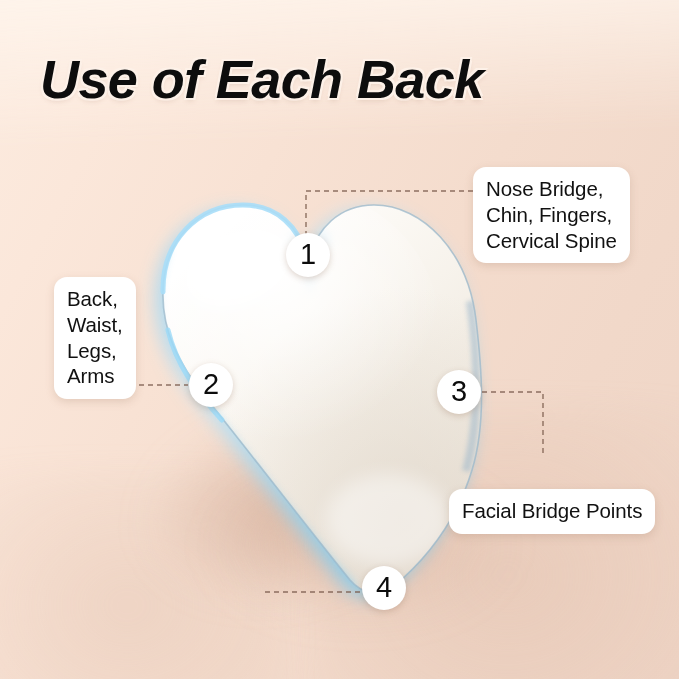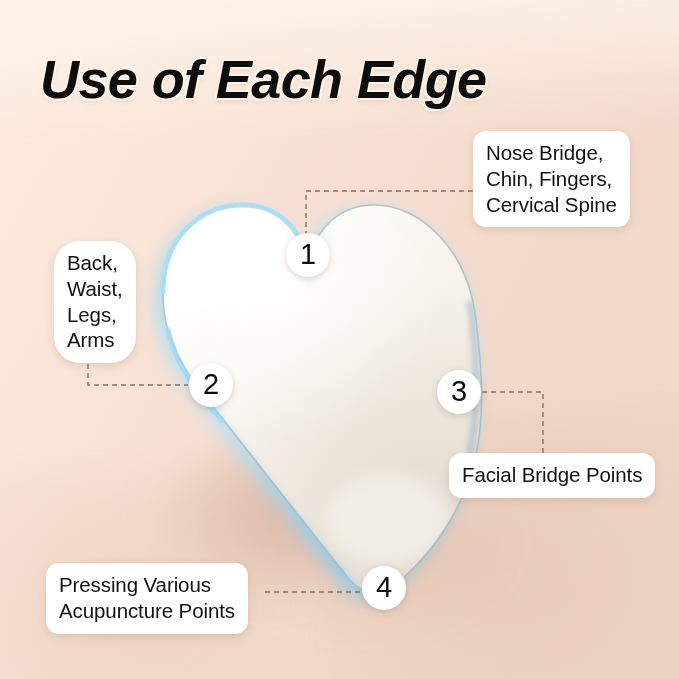--- a/index.html
+++ b/index.html
@@ -119,23 +119,24 @@
     position: absolute;
     background: #ffffff;
     border-radius: 13px;
     box-shadow: 0 3px 9px rgba(150,112,90,.22);
     padding: 9px 13px 10px 13px;
     color: #111111;
     font-size: 20.5px;
     line-height: 1.26;
     white-space: pre-line;
     letter-spacing: -0.1px;
+    margin-top: 36px;
   }
   .callout.c1 { left: 473px; top: 131px; }
-  .callout.c2 { left: 54px;  top: 241px; border-radius: 26px; }
+  .callout.c2 { left: 54px;  top: 241px; }
   .callout.c3 { left: 449px; top: 453px; }
   .callout.c4 { left: 46px;  top: 563px; }
 
   
   .marker {
     position: absolute;
     width: 44px;
     height: 44px;
     border-radius: 50%;
     background: #ffffff;
@@ -285,31 +286,29 @@
   </svg>
 
   <div class="callout c1">Nose Bridge,
 Chin, Fingers,
 Cervical Spine</div>
   <div class="callout c2">Back,
 Waist,
 Legs,
 Arms</div>
   <div class="callout c3">Facial Bridge Points</div>
-  <div class="callout c4">Pressing Various
-Acupuncture Points</div>
 
   <div class="marker m1">
     <span>1</span>
   </div>
   <div class="marker m2">
     <span>2</span>
   </div>
   <div class="marker m3">
     <span>3</span>
   </div>
   <div class="marker m4">
     <span>4</span>
   </div>
 
-  <div class="title">Use of Each Edge</div>
+  <div class="title">Use of Each Back</div>
 
 </div>
 
 </body></html>

